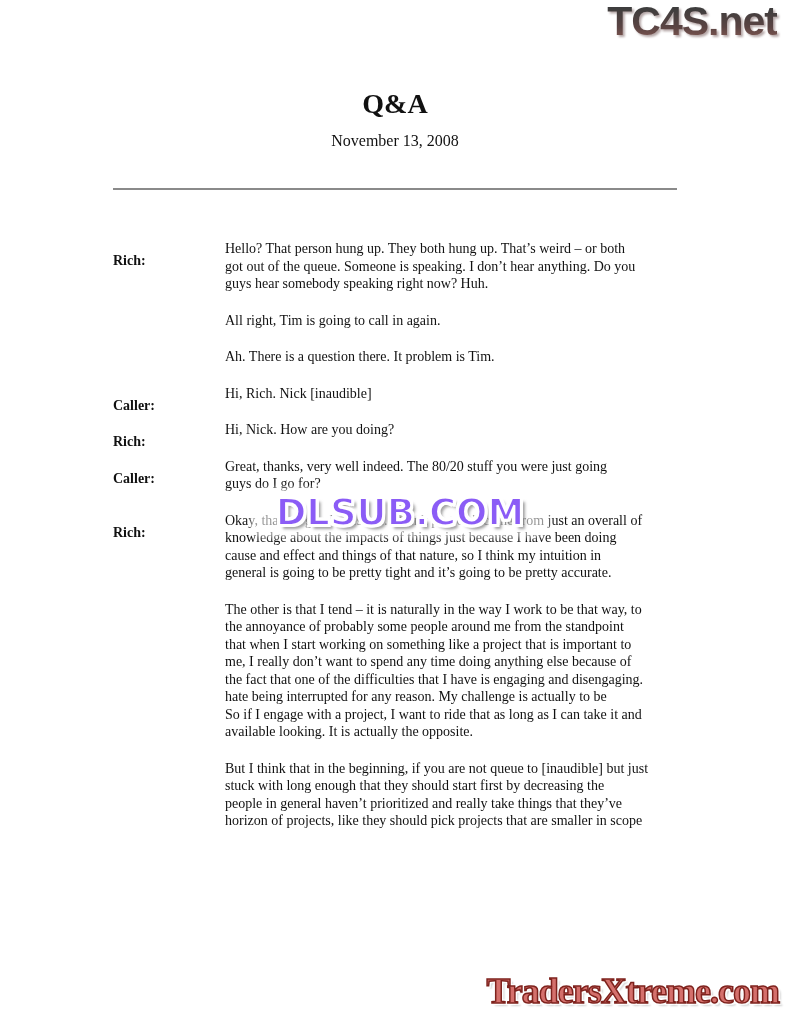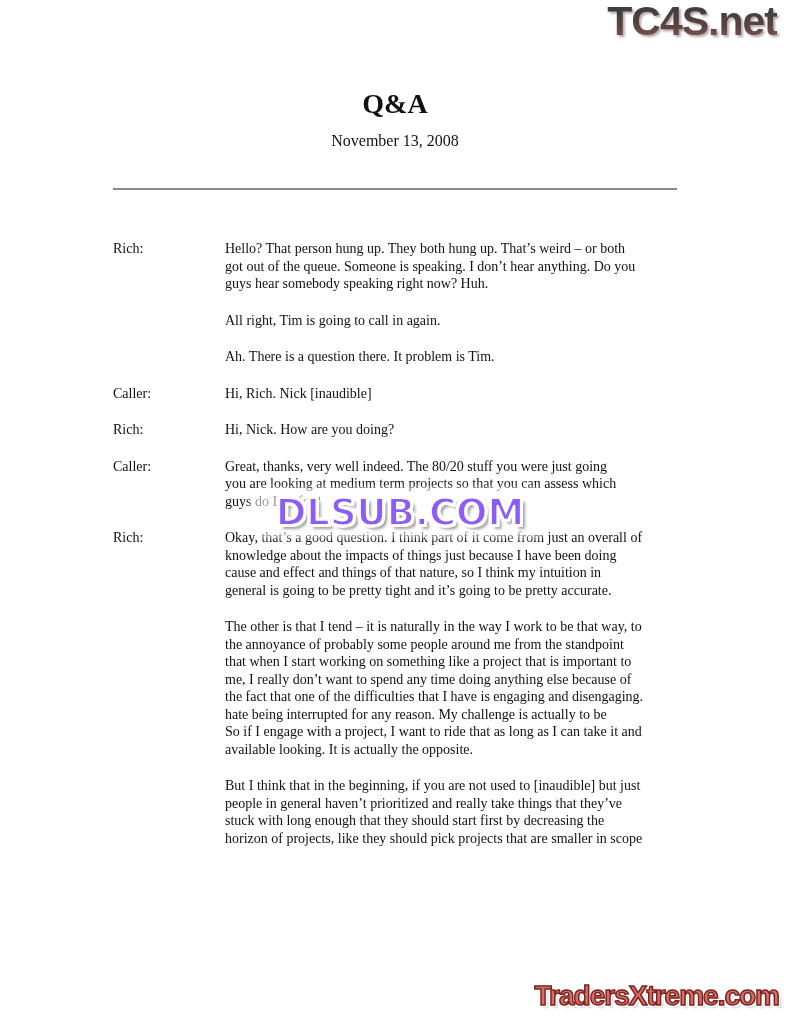--- a/index.html
+++ b/index.html
@@ -42,21 +42,21 @@
   }
 
   
   .transcript {
     margin: 50px 0 0 113px;
     width: 566px;
     font-size: 14px;
     line-height: 17.5px;
   }
   .entry { display: flex; }
-  .speaker { width: 96px; flex: 0 0 96px; font-weight: normal; }
+  .speaker { width: 96px; flex: 0 0 96px; font-weight: bold; margin-top: 12px; }
   .ebody { flex: 1; }
   .para { margin: 0 0 19px 0; }
   .line { white-space: nowrap; margin-left: 16px; }
   .line.split { display: flex; justify-content: space-between; white-space: nowrap; }
 
   
   .watermark {
     position: absolute;
     left: 250px;
     top: 485px;
@@ -86,23 +86,23 @@
       -2px -2px 0 #fff, 2px -2px 0 #fff, -2px 2px 0 #fff, 2px 2px 0 #fff,
       0 -2px 0 #fff, 0 2px 0 #fff, -2px 0 0 #fff, 2px 0 0 #fff,
       4px 4px 3px rgba(110,110,110,0.65);
   }
 
   
   .tx-logo {
     position: absolute;
     right: 12px;
     bottom: 12px;
-    font-family: Liberation Sans, sans-serif;
+    font-family: Liberation Serif, serif;
     font-weight: bold;
-    font-size: 28px;
+    font-size: 36px;
     letter-spacing: -1px;
     color: #d4706c;
     -webkit-text-stroke: 1.5px #7e221d;
     text-shadow:
       -2px -2px 1px rgba(255,255,255,0.9), 2px -2px 1px rgba(255,255,255,0.9),
       -2px 2px 1px rgba(255,255,255,0.9), 2px 2px 1px rgba(255,255,255,0.9),
       3px 3px 2px rgba(0,0,0,0.2);
   }
 </style>
 </head>
@@ -150,21 +150,20 @@
           <div class="para">
             <div class="line">Hi, Nick. How are you doing?</div>
           </div>
         </div>
       </div>
       <div class="entry">
         <div class="speaker">Caller:</div>
         <div class="ebody">
           <div class="para">
             <div class="line">Great, thanks, very well indeed. The 80/20 stuff you were just going</div>
-            <div class="line">you are looking at medium term projects so that you can assess which</div>
             <div class="line">guys do I go for?</div>
           </div>
         </div>
       </div>
       <div class="entry">
         <div class="speaker">Rich:</div>
         <div class="ebody">
           <div class="para">
             <div class="line">Okay, that’s a good question. I think part of it come from just an overall of</div>
             <div class="line">knowledge about the impacts of things just because I have been doing</div>
@@ -175,23 +174,23 @@
             <div class="line">The other is that I tend – it is naturally in the way I work to be that way, to</div>
             <div class="line">the annoyance of probably some people around me from the standpoint</div>
             <div class="line">that when I start working on something like a project that is important to</div>
             <div class="line">me, I really don’t want to spend any time doing anything else because of</div>
             <div class="line">the fact that one of the difficulties that I have is engaging and disengaging.</div>
             <div class="line">hate being interrupted for any reason. My challenge is actually to be</div>
             <div class="line">So if I engage with a project, I want to ride that as long as I can take it and</div>
             <div class="line">available looking. It is actually the opposite.</div>
           </div>
           <div class="para">
-            <div class="line">But I think that in the beginning, if you are not used to [inaudible] but just</div>
+            <div class="line">But I think that in the beginning, if you are not queue to [inaudible] but just</div>
+            <div class="line">stuck with long enough that they should start first by decreasing the</div>
             <div class="line">people in general haven’t prioritized and really take things that they’ve</div>
-            <div class="line">stuck with long enough that they should start first by decreasing the</div>
             <div class="line">horizon of projects, like they should pick projects that are smaller in scope</div>
           </div>
         </div>
       </div>
     </div>
 
   <div class="watermark">
     <span class="wm-text">DLSUB.COM</span>
   </div>
 

